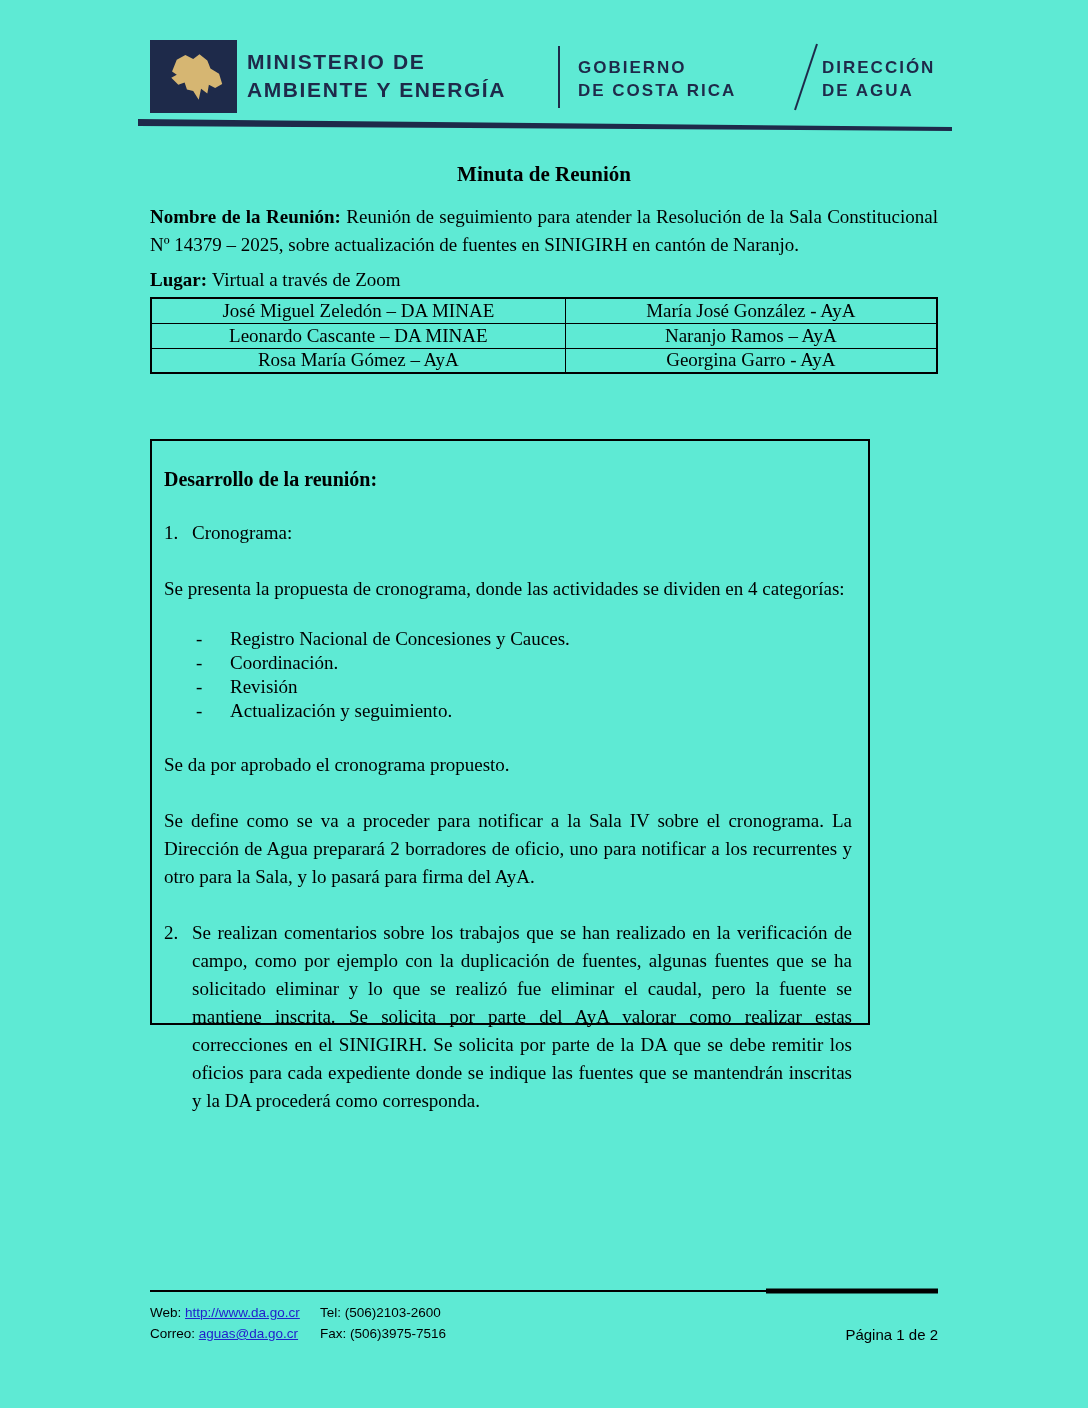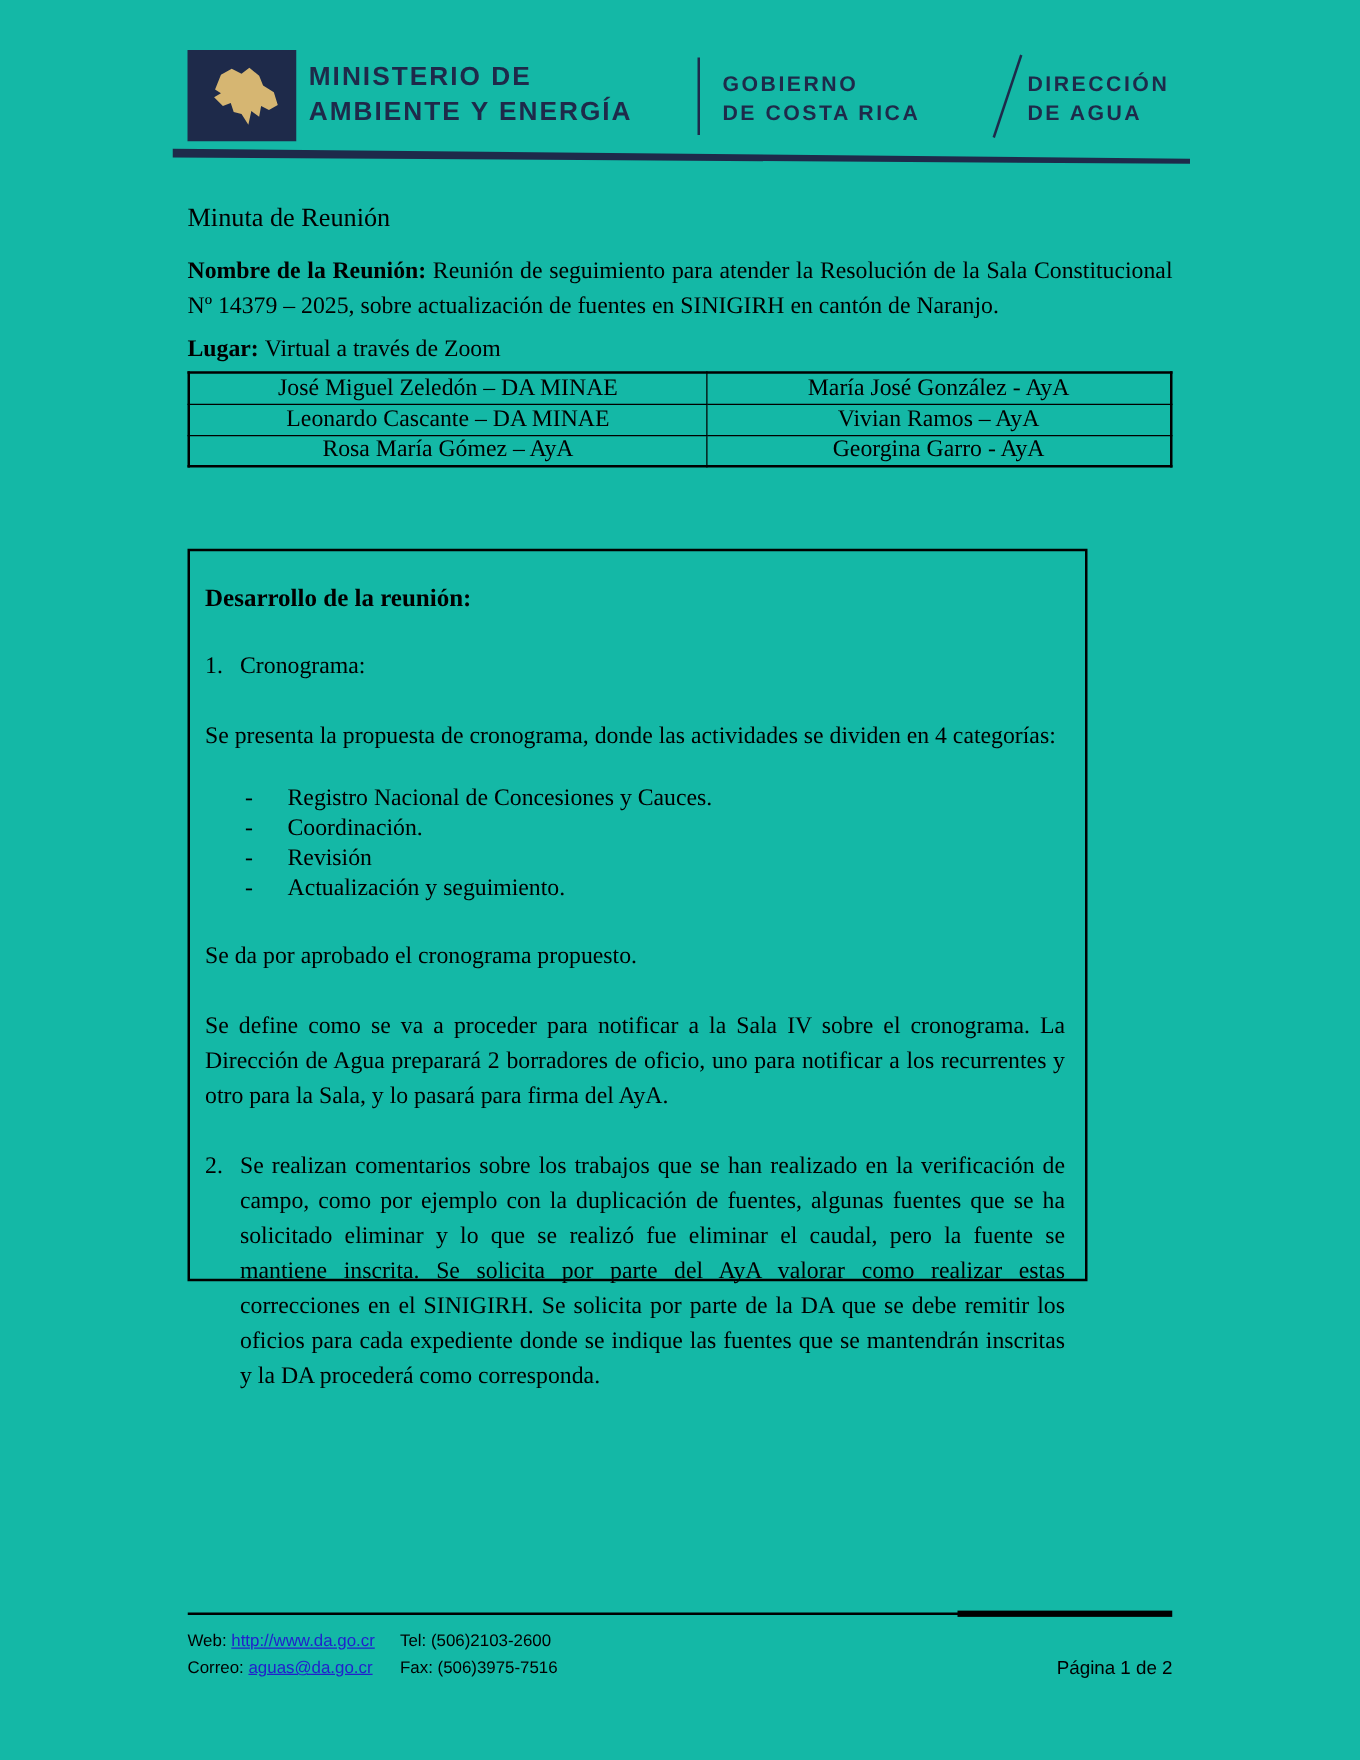--- a/index.html
+++ b/index.html
@@ -1,20 +1,20 @@
 <!DOCTYPE html>
 <html lang="es"><head>
 <meta charset="utf-8">
 <style>
   * { margin:0; padding:0; box-sizing:border-box; }
   html,body { background:#ffffff; }
   .page {
     position:relative;
     width:1088px; height:1408px;
-    background:#14b8a6;
+    background:#5eead4;
     font-family:"Liberation Serif", serif;
     color:#000;
     overflow:hidden;
   }
 
   
   .header { position:absolute; left:150px; top:40px; width:788px; height:74px; }
   .logo-box {
     position:absolute; left:0; top:0; width:87px; height:73px;
     background:var(--navy,#1e2a4a);
@@ -44,21 +44,21 @@
     font-family:"Liberation Sans", sans-serif;
     font-weight:bold; font-size:17px; line-height:23px;
     letter-spacing:2px; color:var(--navy,#1e2a4a);
     white-space:nowrap;
   }
   .swoosh { position:absolute; left:138px; top:118px; }
 
   
   .content { position:absolute; left:150px; top:162px; width:788px; }
   .doc-title {
-    text-align:left; font-weight:normal; font-size:21px;
+    text-align:center; font-weight:bold; font-size:21px;
     margin-bottom:16px;
   }
   .para { font-size:19px; line-height:28px; text-align:justify; }
   .lbl { font-weight:bold; }
   .lbl::after { content:" "; }
   .place-row { margin-top:7px; font-size:19px; line-height:28px; }
   .datetime-row { display:flex; margin-top:3px; font-size:19px; line-height:28px; }
   .horario { margin-left:auto; margin-right:26px; white-space:nowrap; }
 
   .participants-label { margin-top:9px; font-weight:bold; font-size:19px; line-height:28px; }
@@ -149,21 +149,21 @@
 
 
     <table class="participants">
       <tbody>
           <tr>
             <td>José Miguel Zeledón – DA MINAE</td>
             <td>María José González - AyA</td>
           </tr>
           <tr>
             <td>Leonardo Cascante – DA MINAE</td>
-            <td>Vivian Ramos – AyA</td>
+            <td>Naranjo Ramos – AyA</td>
           </tr>
           <tr>
             <td>Rosa María Gómez – AyA</td>
             <td>Georgina Garro - AyA</td>
           </tr>
         </tbody>
     </table>
 
     <section class="dev-box">
       <h2 class="dev-heading">Desarrollo de la reunión:</h2>

